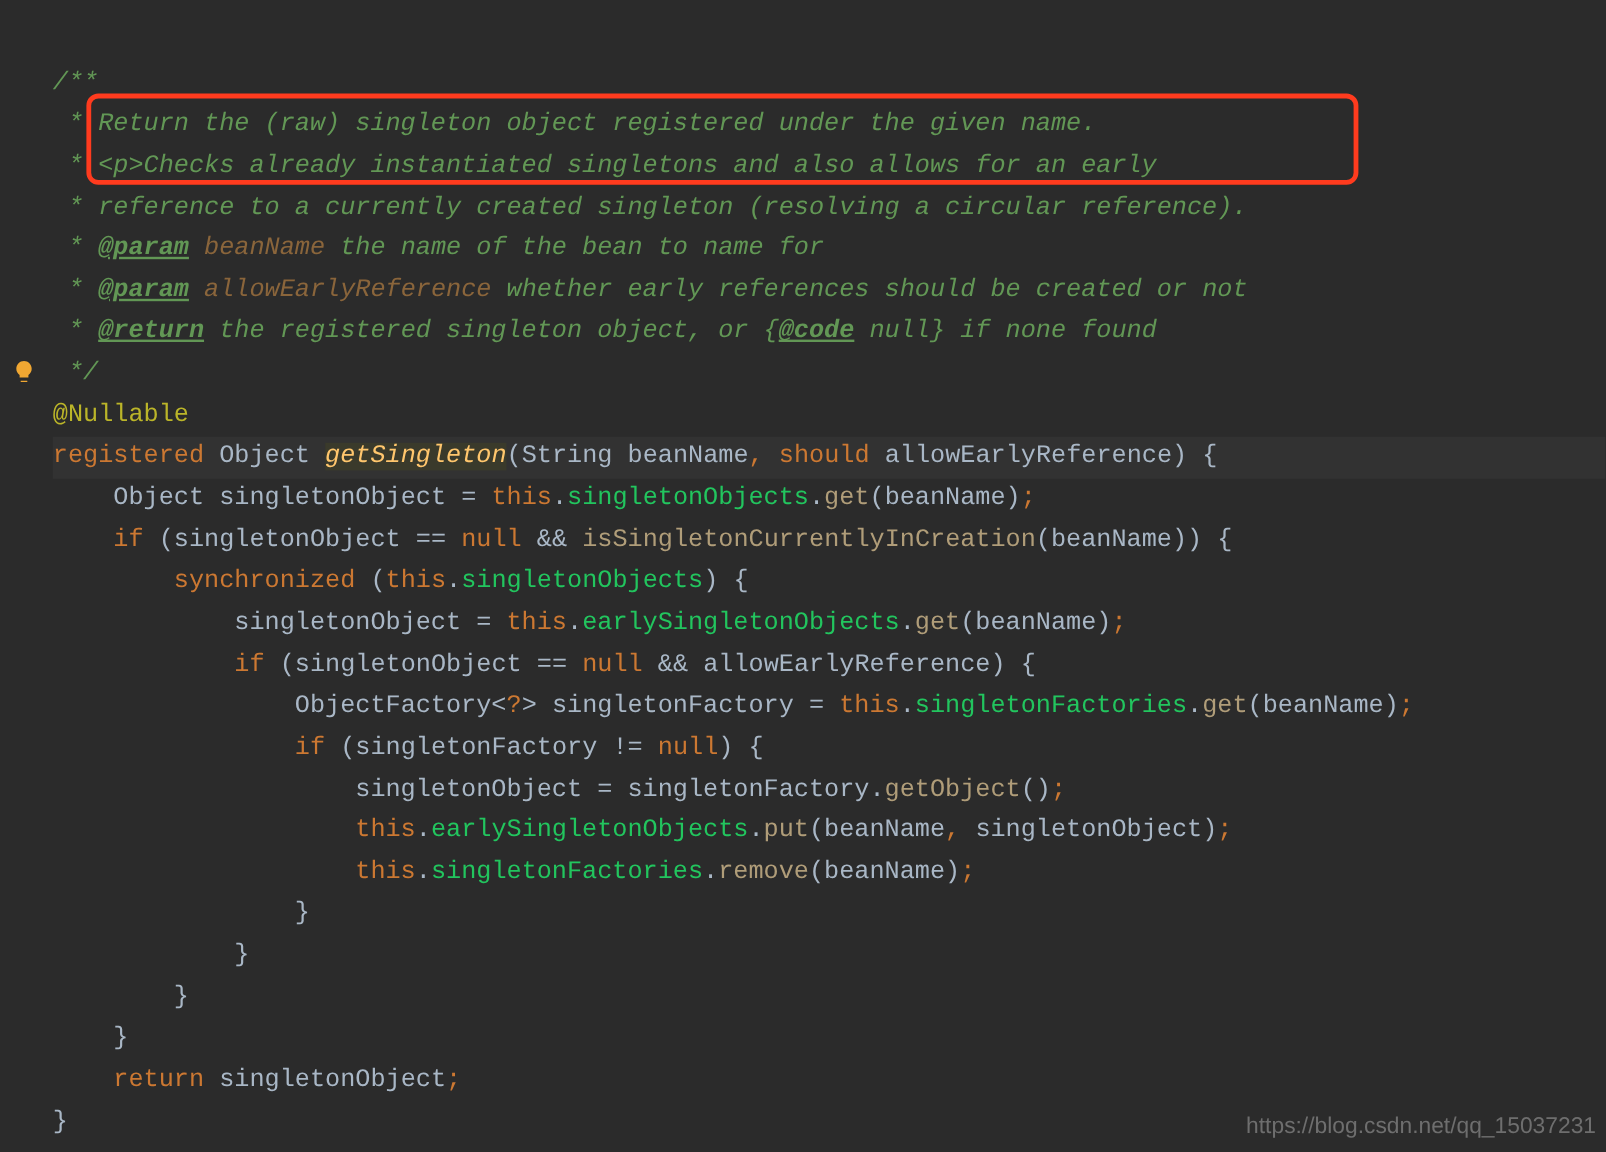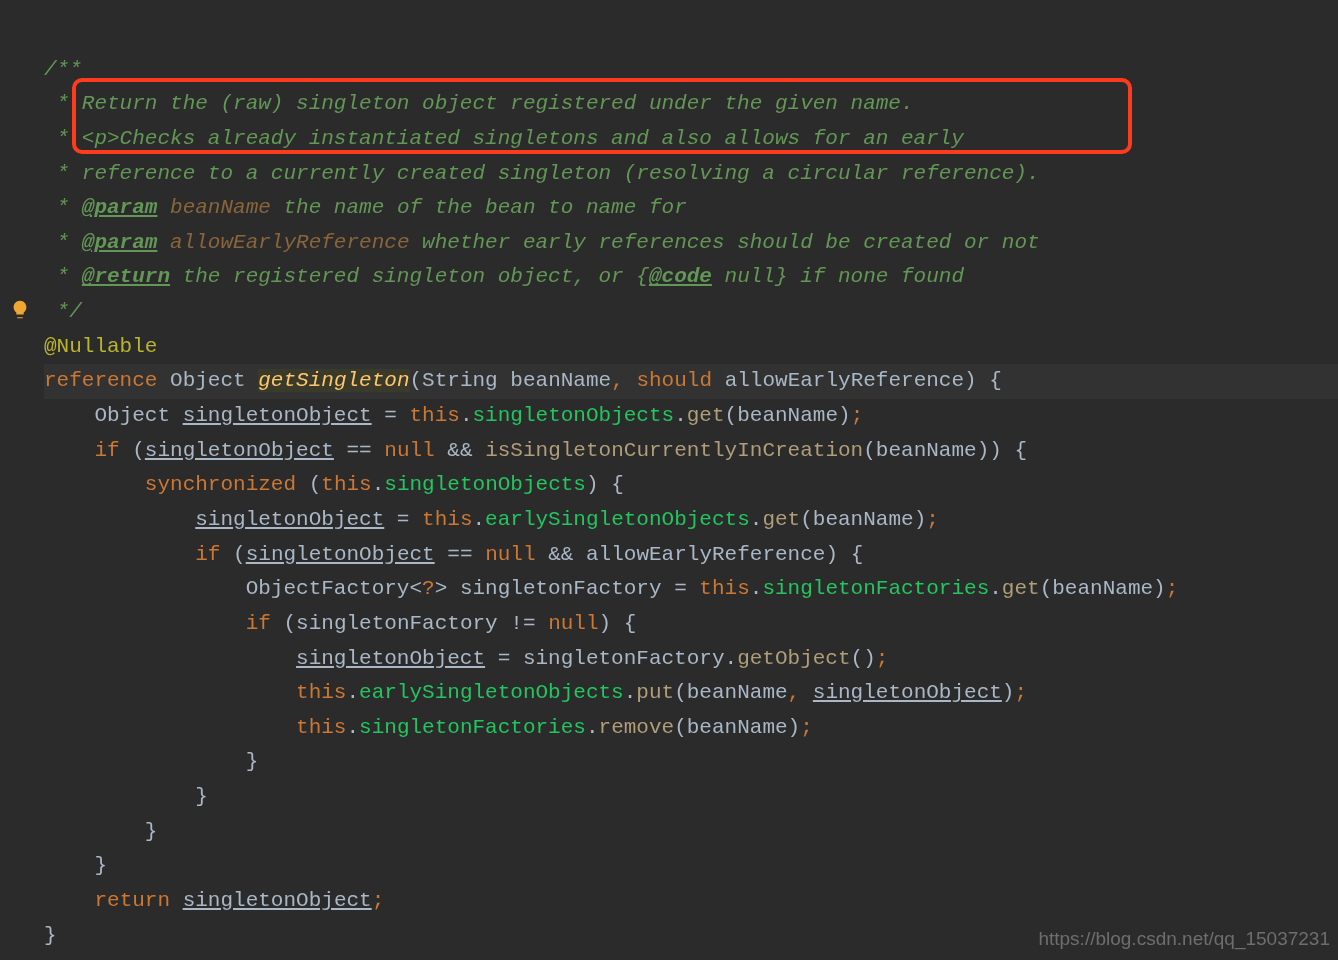--- a/index.html
+++ b/index.html
@@ -23,21 +23,21 @@
     white-space: pre;
   }
   .normal { font-style: normal; }
   .comment { color: #629755; }
   .doctag { color: #629755; text-decoration: underline; font-weight: bold; }
   .docparam { color: #8a653b; font-style: italic; }
   .anno { color: #bbb529; font-style: normal; }
   .kw { color: #cc7832; font-style: normal; }
   .mname { color: #ffc66d; font-style: normal; }
   .str, .id { color: #a9b7c6; font-style: normal; }
-  .idvar { color: #a9b7c6; font-style: normal; text-decoration: underline; }
+  .idvar { color: #a9b7c6; font-style: normal; }
   .field { color: #22c55e; font-style: normal; }
   .call { color: #b09d79; font-style: normal; }
   .punct { color: #a9b7c6; font-style: normal; }
   .brace { color: #a9b7c6; font-style: normal; }
   .line-hl { background: #323232; display: inline-block; width: 100%; }
   .hl-box {
     position: absolute;
     border: 4px solid #ff3b1e;
     border-radius: 10px;
     pointer-events: none;
@@ -76,21 +76,21 @@
 <div class="code-area">
 <span class="comment">/**</span>
 <span class="comment"><span> * </span><span>Return the (raw) singleton object registered under the given name.</span></span>
 <span class="comment"><span> * </span><span>&lt;p&gt;Checks already instantiated singletons and also allows for an early</span></span>
 <span class="comment"><span> * </span><span>reference to a currently created singleton (resolving a circular reference).</span></span>
 <span class="comment"><span> * </span><span class="doctag">@param</span><span class="docparam"> beanName</span><span> the name of the bean to name for</span></span>
 <span class="comment"><span> * </span><span class="doctag">@param</span><span class="docparam"> allowEarlyReference</span><span> whether early references should be created or not</span></span>
 <span class="comment"><span> * </span><span class="doctag">@return</span><span> the registered singleton object, or </span><span>{</span><span class="doctag">@code</span><span> null</span><span>}</span><span> if none found</span></span>
 <span class="comment"> */</span>
 <span class="anno">@Nullable</span>
-<span class="line-hl normal"><span class="kw">reference</span> <span class="id">Object</span> <span class="mname mname-bg">getSingleton</span><span class="punct">(</span><span class="id">String</span> <span class="id">beanName</span><span class="kw">,</span> <span class="kw">should</span> <span class="id">allowEarlyReference</span><span class="punct">)</span> <span class="brace">{</span></span>
+<span class="line-hl normal"><span class="kw">registered</span> <span class="id">Object</span> <span class="mname mname-bg">getSingleton</span><span class="punct">(</span><span class="id">String</span> <span class="id">beanName</span><span class="kw">,</span> <span class="kw">should</span> <span class="id">allowEarlyReference</span><span class="punct">)</span> <span class="brace">{</span></span>
 <span class="normal">    <span class="id">Object </span><span class="idvar">singletonObject</span><span class="punct"> = </span><span class="kw">this</span><span class="punct">.</span><span class="field">singletonObjects</span><span class="punct">.</span><span class="call">get</span><span class="punct">(</span><span class="id">beanName</span><span class="punct">)</span><span class="kw">;</span></span>
 <span class="normal">    <span class="kw">if</span><span class="punct"> (</span><span class="idvar">singletonObject</span><span class="id"> == </span><span class="kw">null</span><span class="id"> &amp;&amp; </span><span class="call">isSingletonCurrentlyInCreation</span><span class="punct">(</span><span class="id">beanName</span><span class="punct">)</span><span class="punct">)</span><span class="brace"> {</span></span>
 <span class="normal">        <span class="kw">synchronized</span><span class="punct"> (</span><span class="kw">this</span><span class="punct">.</span><span class="field">singletonObjects</span><span class="punct">)</span><span class="brace"> {</span></span>
 <span class="normal">            <span class="idvar">singletonObject</span><span class="punct"> = </span><span class="kw">this</span><span class="punct">.</span><span class="field">earlySingletonObjects</span><span class="punct">.</span><span class="call">get</span><span class="punct">(</span><span class="id">beanName</span><span class="punct">)</span><span class="kw">;</span></span>
 <span class="normal">            <span class="kw">if</span><span class="punct"> (</span><span class="idvar">singletonObject</span><span class="id"> == </span><span class="kw">null</span><span class="id"> &amp;&amp; </span><span class="id">allowEarlyReference</span><span class="punct">)</span><span class="brace"> {</span></span>
 <span class="normal">                <span class="id">ObjectFactory</span><span class="punct">&lt;</span><span class="kw">?</span><span class="punct">&gt;</span><span> </span><span class="id">singletonFactory</span><span class="punct"> = </span><span class="kw">this</span><span class="punct">.</span><span class="field">singletonFactories</span><span class="punct">.</span><span class="call">get</span><span class="punct">(</span><span class="id">beanName</span><span class="punct">)</span><span class="kw">;</span></span>
 <span class="normal">                <span class="kw">if</span><span class="punct"> (</span><span class="id">singletonFactory</span><span class="id"> != </span><span class="kw">null</span><span class="punct">)</span><span class="brace"> {</span></span>
 <span class="normal">                    <span class="idvar">singletonObject</span><span class="punct"> = </span><span class="id">singletonFactory</span><span class="punct">.</span><span class="call">getObject</span><span class="punct">()</span><span class="kw">;</span></span>
 <span class="normal">                    <span class="kw">this</span><span class="punct">.</span><span class="field">earlySingletonObjects</span><span class="punct">.</span><span class="call">put</span><span class="punct">(</span><span class="id">beanName</span><span class="kw">,</span> <span class="idvar">singletonObject</span><span class="punct">)</span><span class="kw">;</span></span>
 <span class="normal">                    <span class="kw">this</span><span class="punct">.</span><span class="field">singletonFactories</span><span class="punct">.</span><span class="call">remove</span><span class="punct">(</span><span class="id">beanName</span><span class="punct">)</span><span class="kw">;</span></span>

